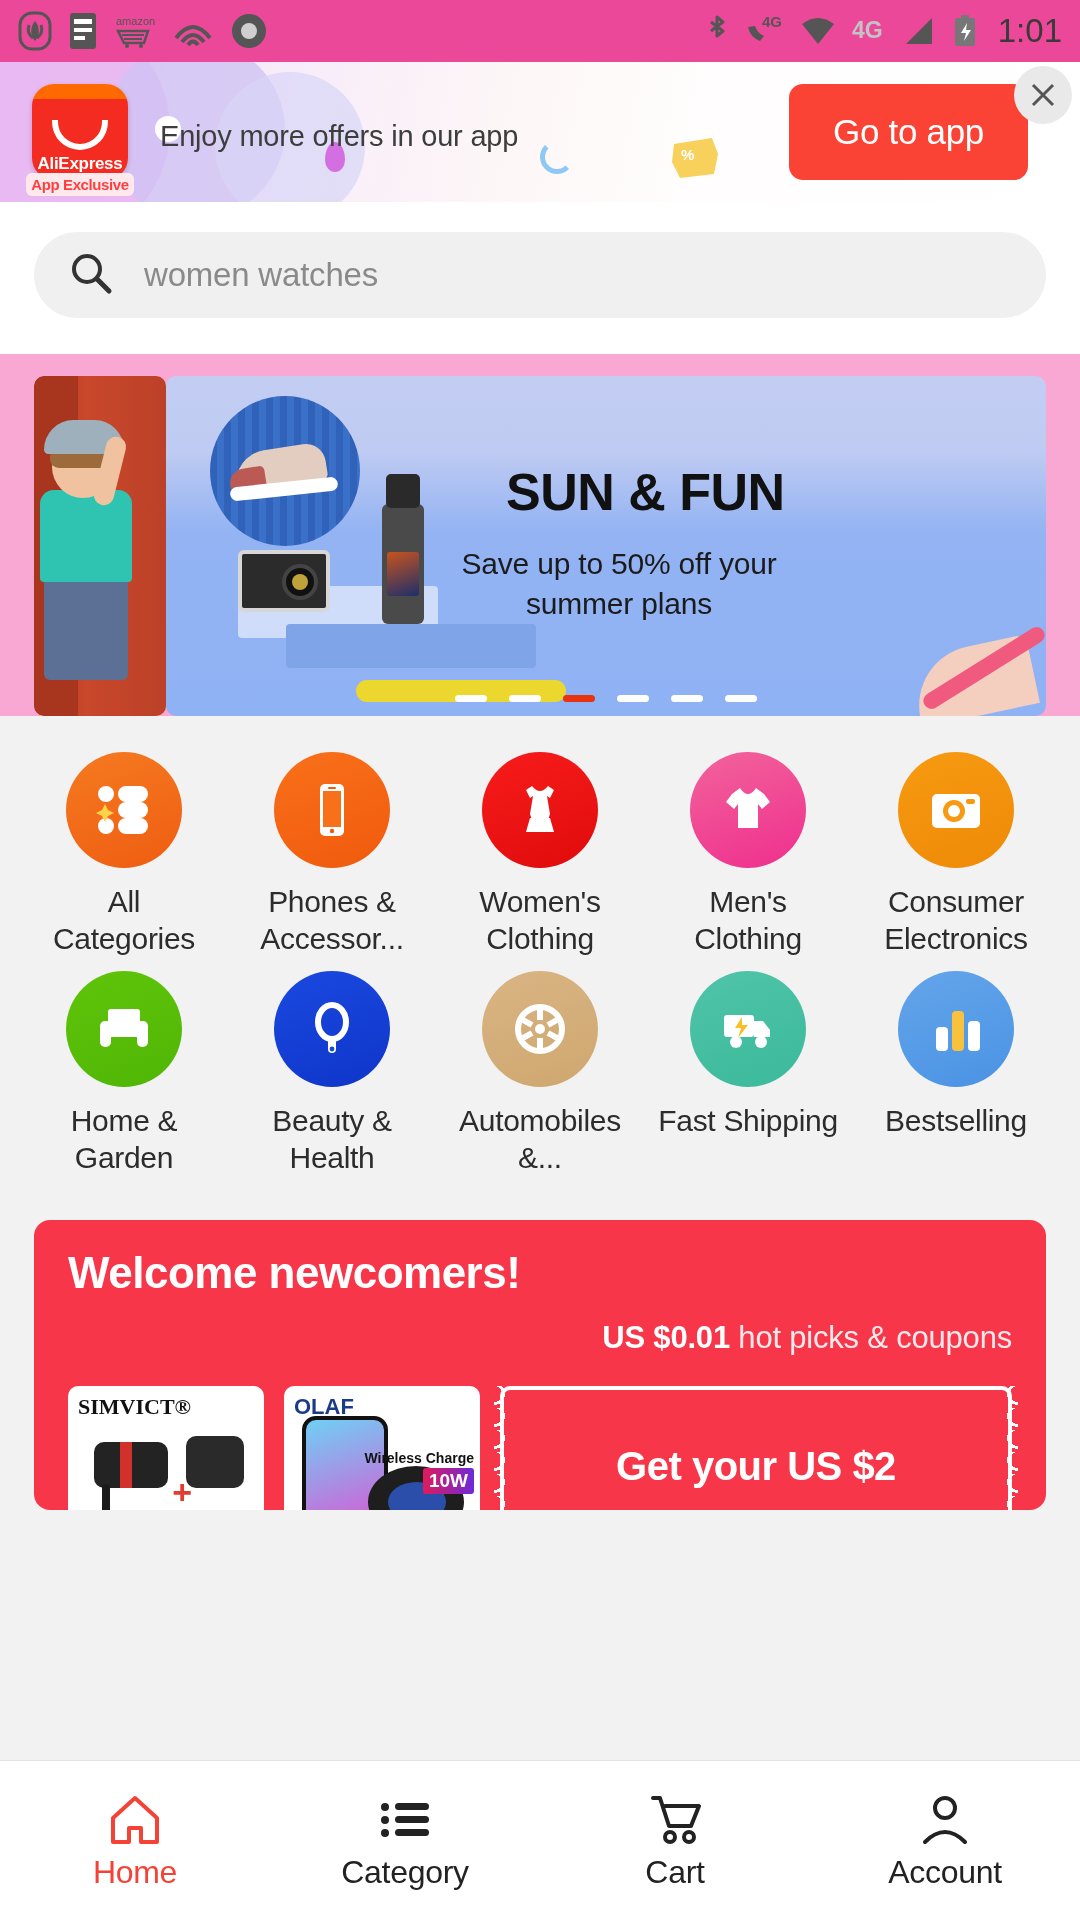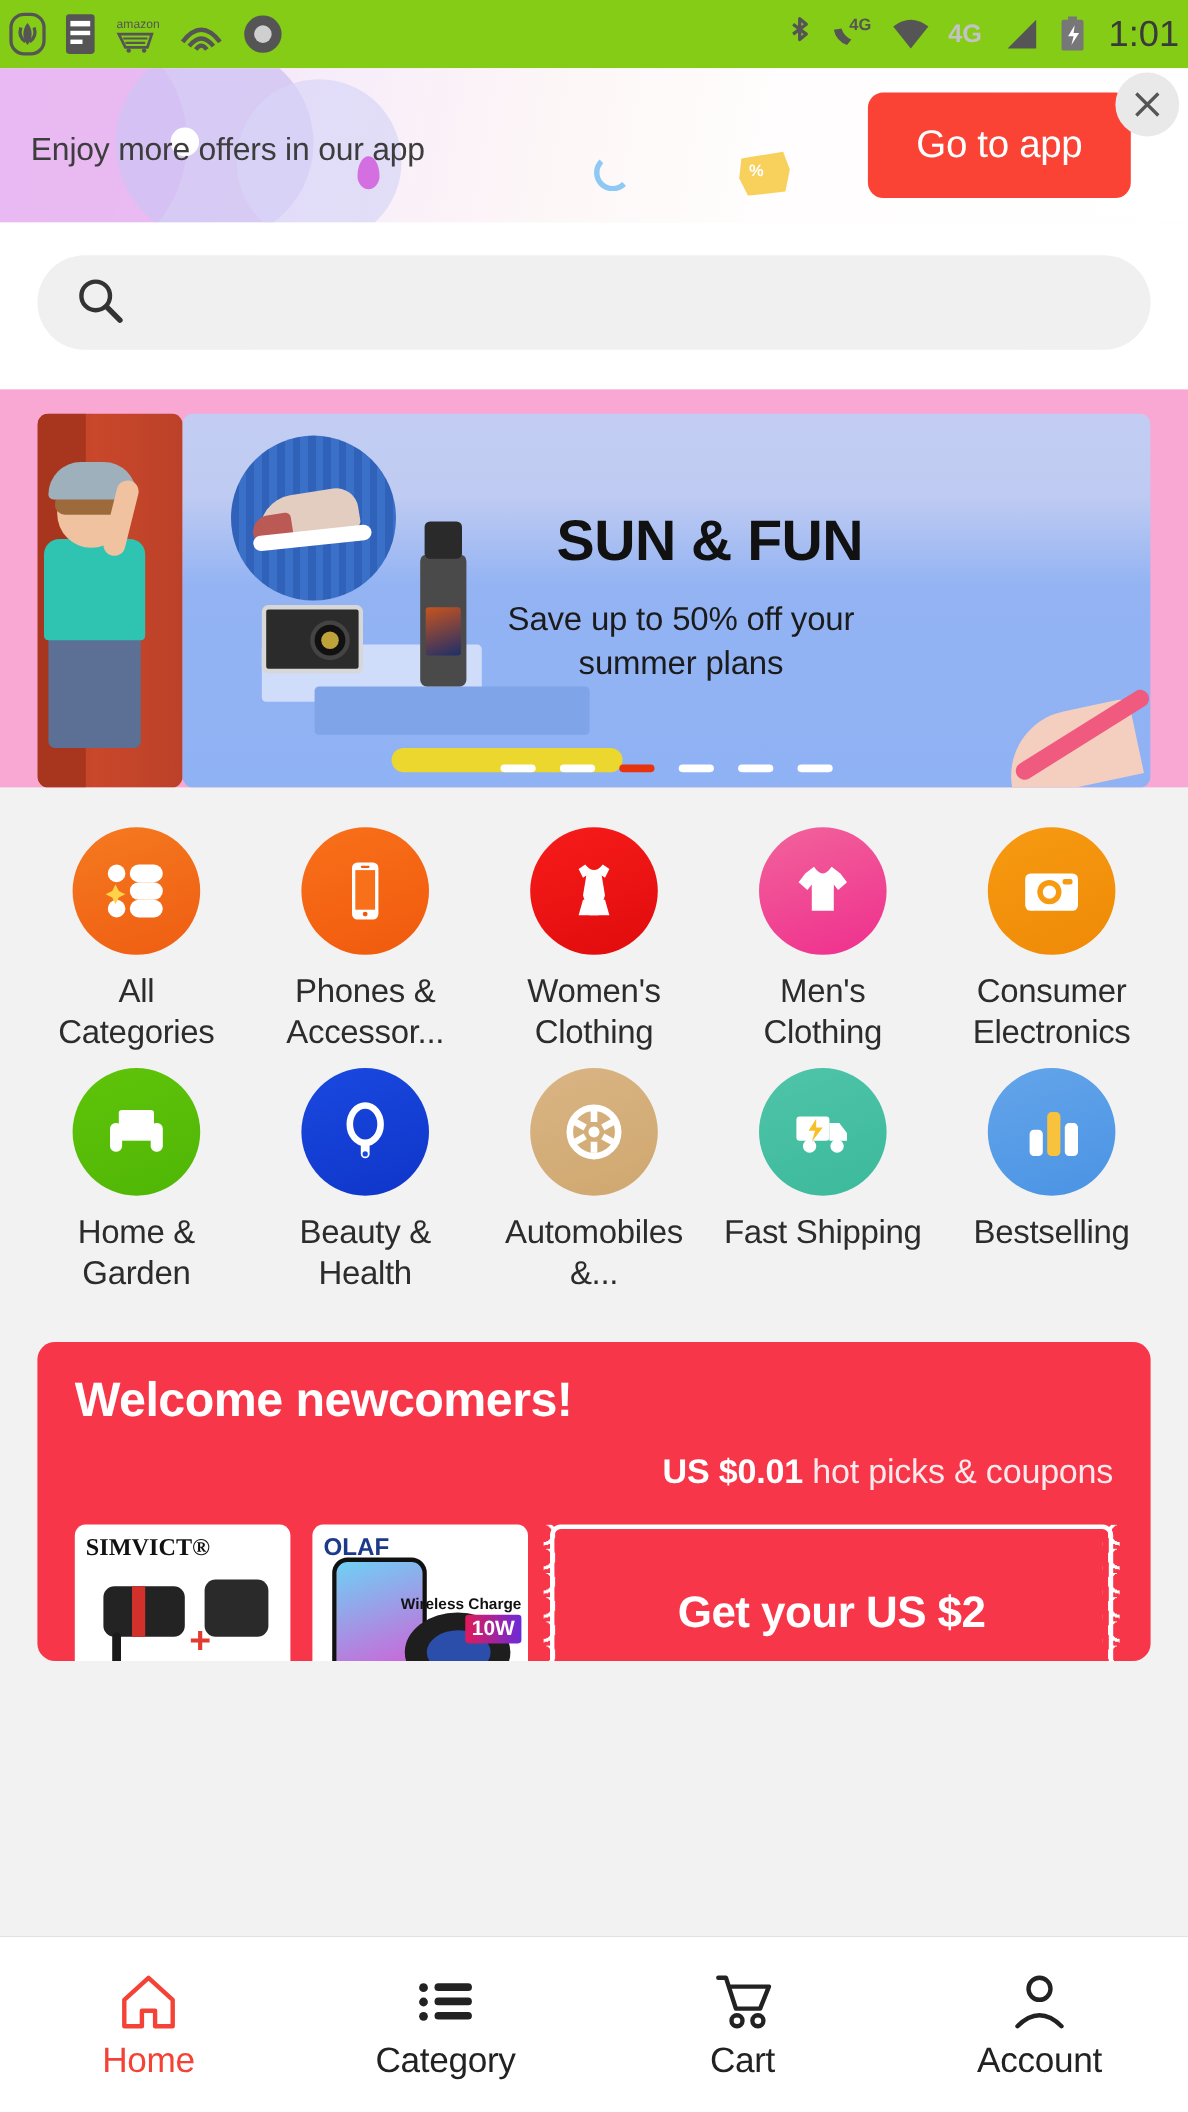--- a/index.html
+++ b/index.html
@@ -5,22 +5,22 @@
   * { box-sizing: border-box; margin: 0; padding: 0; }
   html, body {
     width: 1080px; height: 1920px;
     font-family: "Liberation Sans", sans-serif;
     background: #ffffff; overflow: hidden;
   }
   .screen { position: relative; width: 1080px; height: 1920px; background:#f2f2f2; }
 
   
   .statusbar {
-    position: relative; height: 62px; background: #84cc16;
-    display: flex; align-items: center; padding: 0 8px;
+    position: relative; height: 62px; background: #ec4899;
+    display: flex; align-items: center; padding: 0 18px;
   }
   .sb-left { display: flex; align-items: center; gap: 16px; }
   .sb-right { margin-left: auto; display: flex; align-items: center; gap: 12px; }
   .sb-ico { display:flex; align-items:center; justify-content:center; }
   .sb-time { font-size: 33px; color: #3a3a3a; font-weight: 400; letter-spacing: 0px; margin-left: 6px;}
 
   
   .appbanner {
     position: relative; height: 140px; overflow: hidden;
     background: linear-gradient(100deg,#efd9f6 0%,#f4e2f8 14%,#f7ecfa 26%,#fdf6f7 46%,#fffdfd 65%,#ffffff 100%);
@@ -250,20 +250,27 @@
     <span class="ab-blob b5"></span>
 
     <span class="ab-blob b8"></span>
     <span class="ab-tag">
       <svg width="52" height="44" viewBox="0 0 52 44">
           <path d="M6 10 l38 -6 6 16 -4 20 -34 4 -8 -16z" fill="#f8d15c"></path>
           <text x="13" y="26" font-size="15" fill="#fff" font-family="Liberation Sans" font-weight="bold">%</text>
         </svg>
     </span>
 
+    <div class="ab-icon">
+      <div class="ab-icon-sq">
+        <div class="ab-smile"></div>
+        <div class="ab-brand">AliExpress</div>
+      </div>
+      <div class="ab-exc">App Exclusive</div>
+    </div>
 
     <div class="ab-text">
       <div class="ab-sub">Enjoy more offers in our app</div>
     </div>
 
     <button class="ab-cta">Go to app</button>
 
     <div class="ab-close">
       <svg width="30" height="30" viewBox="0 0 30 30">
           <path d="M5 5 L25 25 M25 5 L5 25" stroke="#555" stroke-width="3"></path>
@@ -272,20 +279,21 @@
   </div>
 
   <div class="searchwrap">
     <div class="searchbar">
       <span>
         <svg width="46" height="46" viewBox="0 0 46 46">
             <circle cx="19" cy="19" r="13" fill="none" stroke="#333" stroke-width="4"></circle>
             <path d="M29 29 L41 41" stroke="#333" stroke-width="5" stroke-linecap="round"></path>
           </svg>
       </span>
+      <span class="search-ph">women watches</span>
     </div>
   </div>
 
   <div class="heroarea">
     <div class="hero">
       <div class="hero-prev">
         <div class="hp-wall"></div>
         <div class="hp-kid">
           <div class="kid-jean"></div>
             <div class="kid-shirt"></div>

